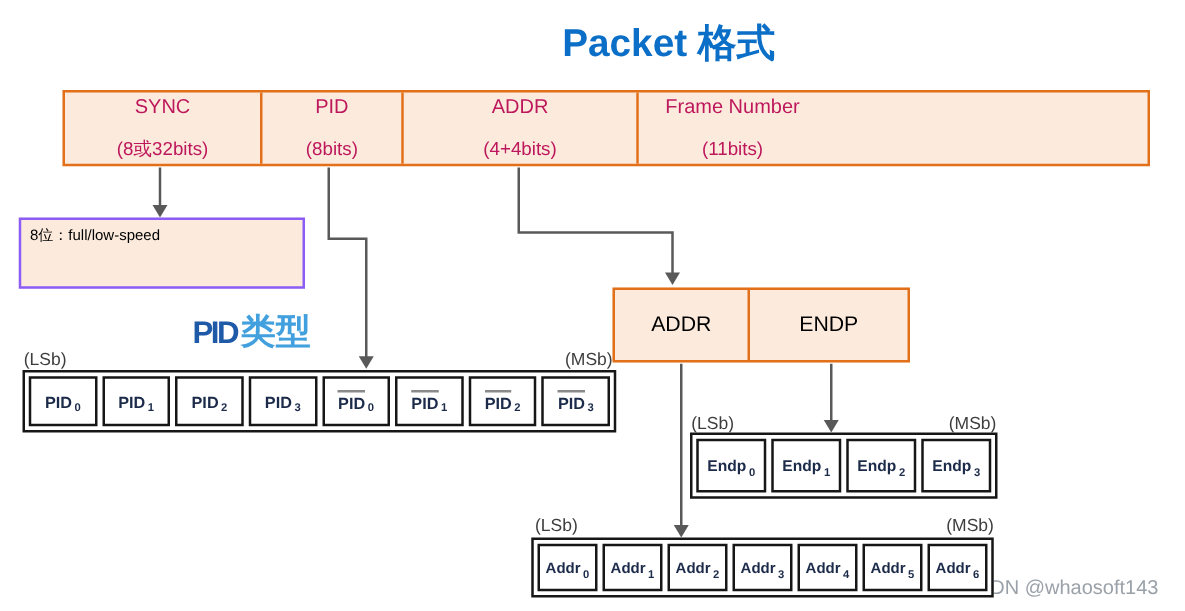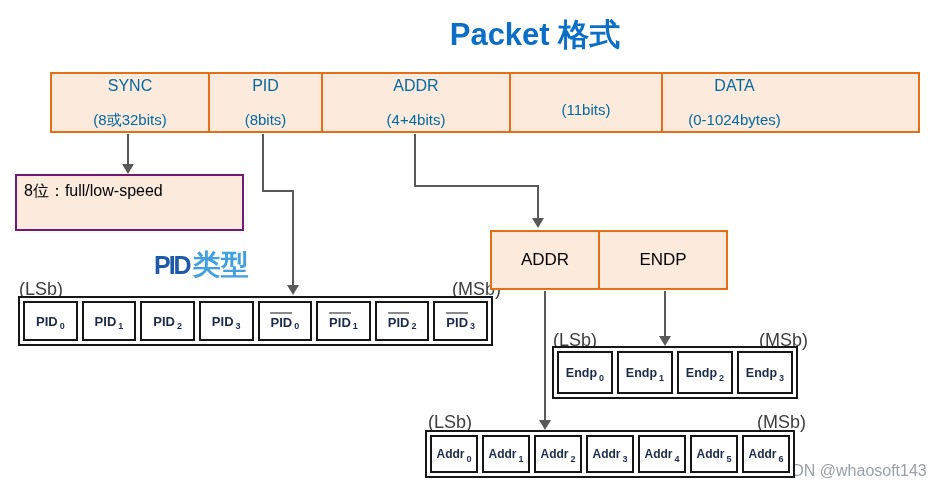--- a/index.html
+++ b/index.html
@@ -15,31 +15,31 @@
   }
   .arrows { position: absolute; left: 0; top: 0; }
 
   
   .field-row {
     position: absolute; left: 50px; top: 72px; width: 870px; height: 61px;
     display: flex; border: 2px solid #E2701B; background: #FCEBDC;
   }
   .field {
     display: flex; flex-direction: column; align-items: center; justify-content: center;
-    border-left: 2px solid #E2701B; line-height: 1.25; color: #0369a1;
+    border-left: 2px solid #E2701B; line-height: 1.25; color: #be185d;
   }
   .field:first-child { border-left: none; }
   .fname { font-size: 16px; }
   .fbits { font-size: 15px; margin-top: 15px; }
 
   
   .note-box {
     position: absolute; left: 15px; top: 174px; width: 229px; height: 57px;
-    border: 2px solid #701a75; background: #FCEBDC;
-    font-size: 16px; line-height: 1.55; padding: 3px 0 0 7px; color: #000;
+    border: 2px solid #8b5cf6; background: #FCEBDC;
+    font-size: 12px; line-height: 1.55; padding: 3px 0 0 7px; color: #000;
   }
 
   
   .pid-type { position: absolute; left: 154px; top: 246px; white-space: nowrap; }
   .pid-type .en { font-size: 25px; font-weight: bold; color: #1F5AA8; letter-spacing: -2px; }
   .pid-type .zh { font-size: 28px; font-weight: bold; color: #41A0DD; margin-left: 3px; }
 
   
   .ae-box {
     position: absolute; left: 490px; top: 230px; width: 238px; height: 60px;
@@ -63,21 +63,21 @@
   .ovl { border-top: 2px solid #8a8a8a; padding-top: 1px; }
   .sb { font-size: 9px; position: relative; top: 5px; margin-left: 2px; font-weight: bold; }
 
   #pid-row  { left: 18px;  top: 296px; width: 475px; height: 50px; }
   #pid-row .cell { font-size: 13px; }
   #endp-row { left: 552px; top: 346px; width: 246px; height: 53px; }
   #endp-row .cell { font-size: 12.5px; }
   #addr-row { left: 425px; top: 430px; width: 370px; height: 48px; }
   #addr-row .cell { font-size: 12px; }
 
-  .smalllabel { position: absolute; font-size: 18px; color: #3d3d3d; white-space: nowrap; }
+  .smalllabel { position: absolute; font-size: 14px; color: #3d3d3d; white-space: nowrap; }
 
   .watermark {
     position: absolute; left: 770px; top: 462px; font-size: 16px;
     color: #9AA1A8; white-space: nowrap;
   }
 </style>
 </head>
 <body>
 
 <div class="canvas">
@@ -110,25 +110,22 @@
     </div>
     <div class="field" style="flex:0 0 113px">
       <span class="fname">PID</span>
       <span class="fbits">(8bits)</span>
     </div>
     <div class="field" style="flex:0 0 188px">
       <span class="fname">ADDR</span>
       <span class="fbits">(4+4bits)</span>
     </div>
     <div class="field" style="flex:0 0 152px">
+      <span class="fname">Frame Number</span>
       <span class="fbits">(11bits)</span>
-    </div>
-    <div class="field" style="flex:0 0 145px">
-      <span class="fname">DATA</span>
-      <span class="fbits">(0-1024bytes)</span>
     </div>
   </div>
 
   <div class="note-box">
     <div>8位：full/low-speed</div>
   </div>
 
   <div class="pid-type">
     <span class="en">PID</span><span class="zh">类型</span>
   </div>

